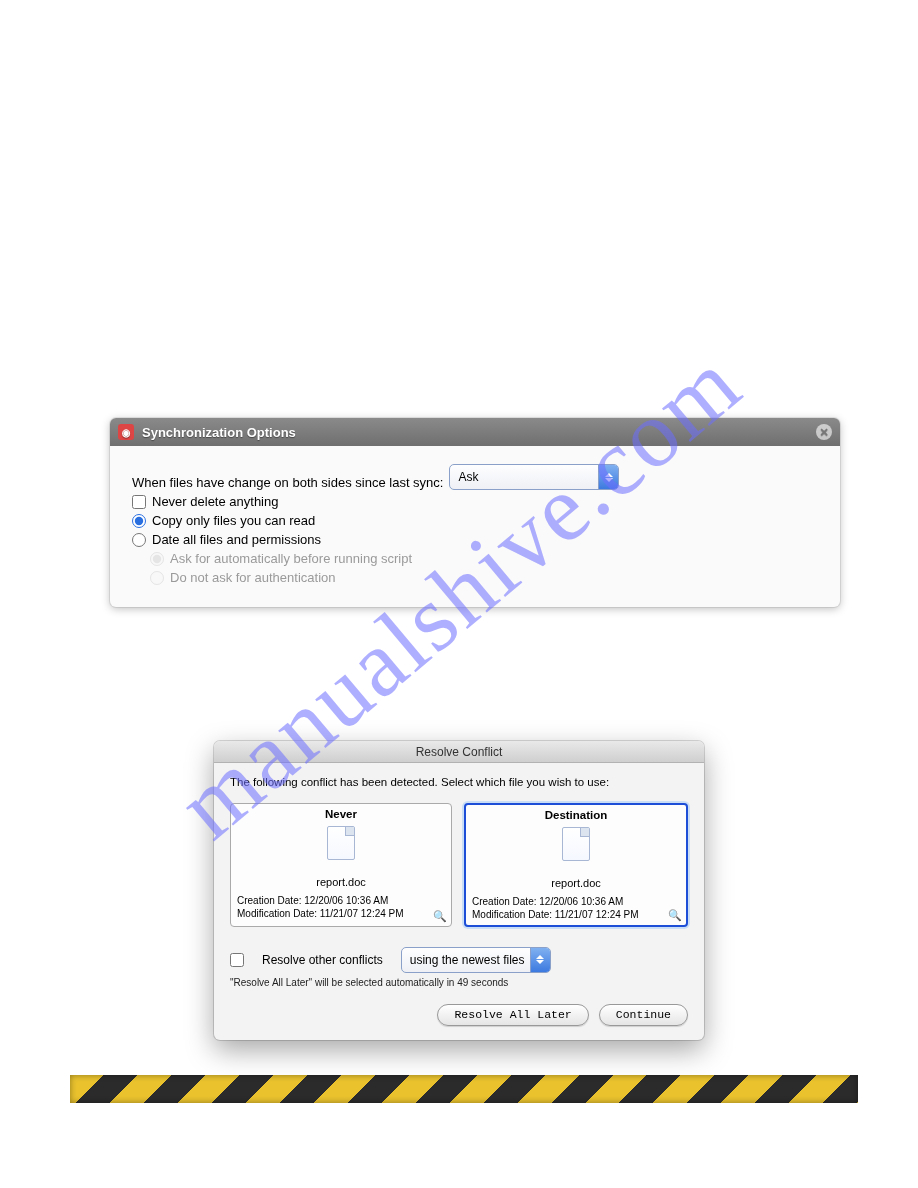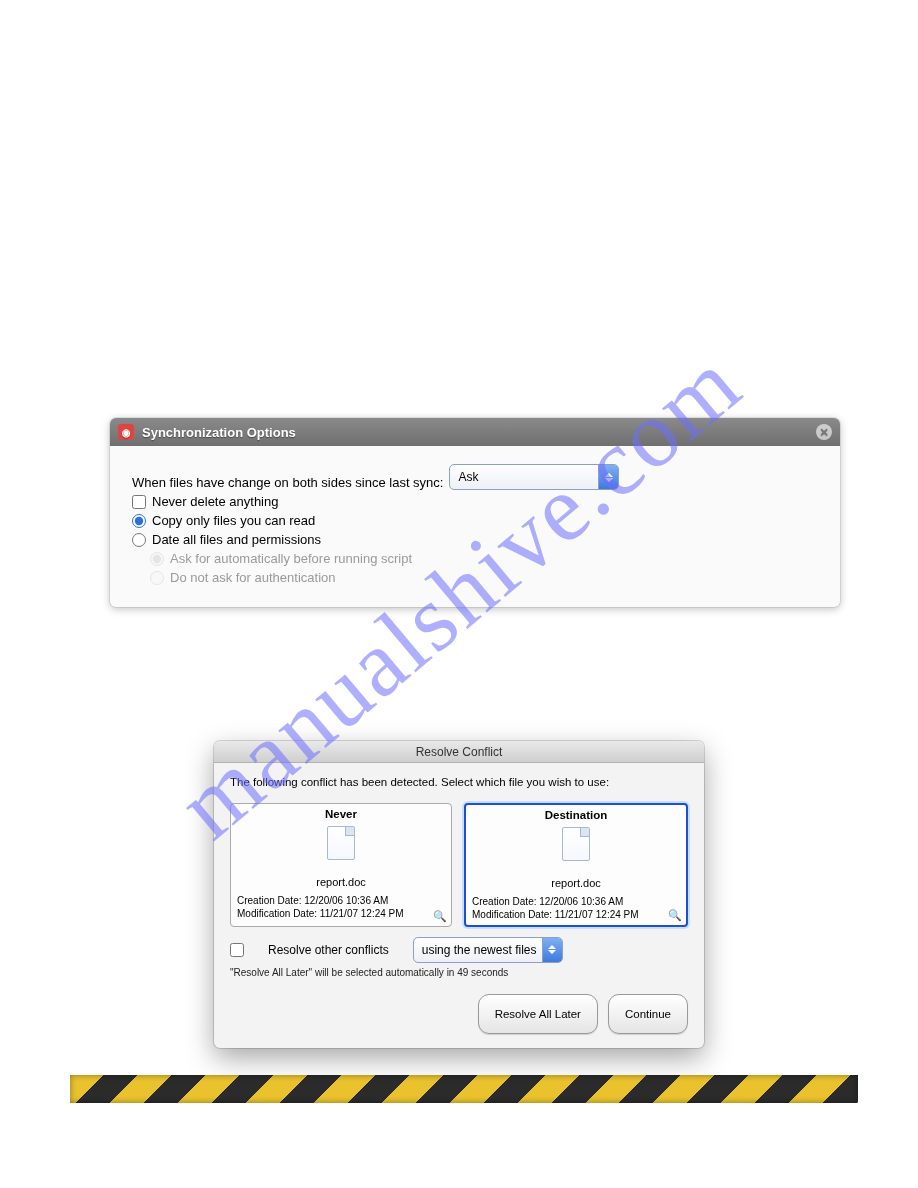--- a/index.html
+++ b/index.html
@@ -159,32 +159,33 @@
   .filecard .meta {
     font-size: 10px; padding: 0 6px 4px 6px;
     line-height: 1.3;
   }
   .filecard .mag {
     position:absolute; right:6px; bottom:4px;
     width:12px;height:12px; color:#555;font-size:11px;
     cursor:pointer;
   }
 
-  .resolve-row { display:flex;align-items:center; gap:24px; margin-top:10px; font-size:12px; }
+  .resolve-row { display:flex;align-items:center; gap:18px; margin-top:20px; font-size:12px; }
   .small-note { font-size: 10px; color:#222; margin-top: 4px; }
   .btnrow { display:flex; justify-content:flex-end; gap:10px; margin-top: 16px; }
   .aqua-btn {
-    height: 40px;
+    height: 22px;
     border-radius: 11px;
     border: 1px solid #999;
     background: linear-gradient(#ffffff,#e5e5e5);
     font-size: 11.5px;
     padding: 0 16px;
     cursor: pointer;
     box-shadow: 0 1px 1px rgba(0,0,0,0.15);
+    font-family: Liberation Mono, monospace;
   }
 
   
   .caution {
     position:absolute;
     left: 70px; right: 60px;
     top: 1075px;
     height: 28px;
     background: repeating-linear-gradient(
       135deg,

